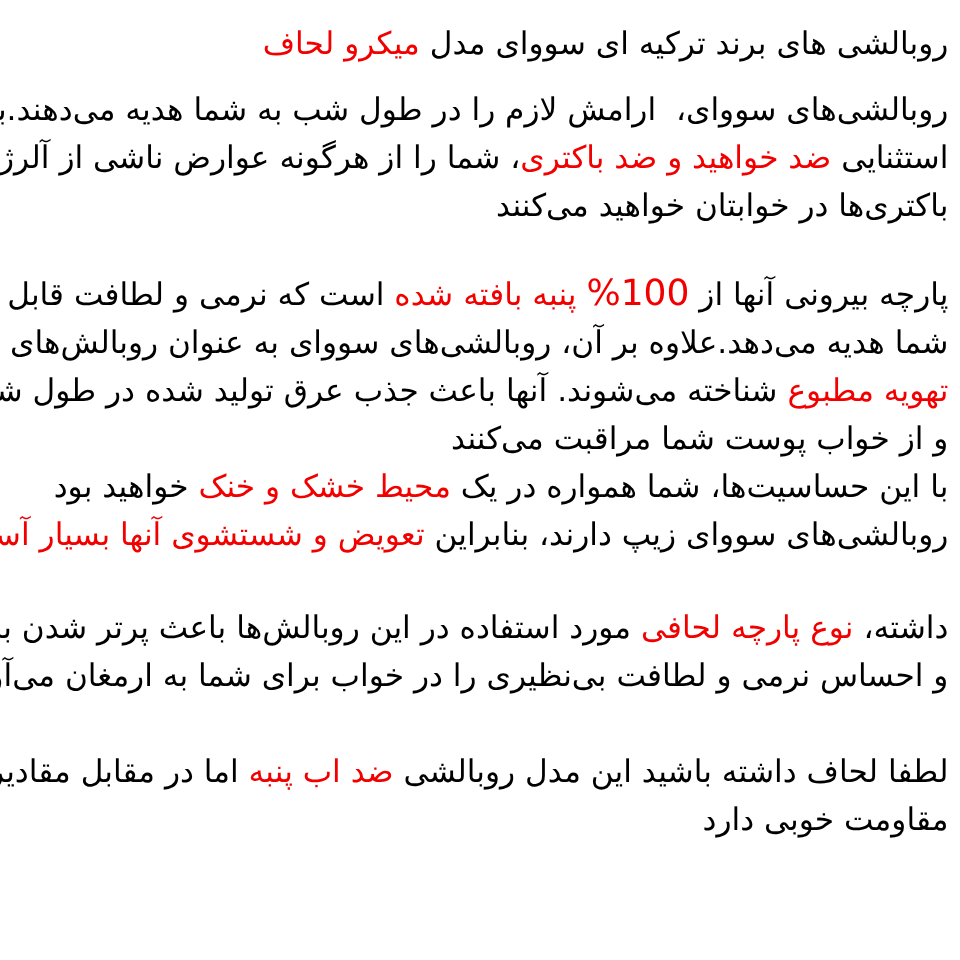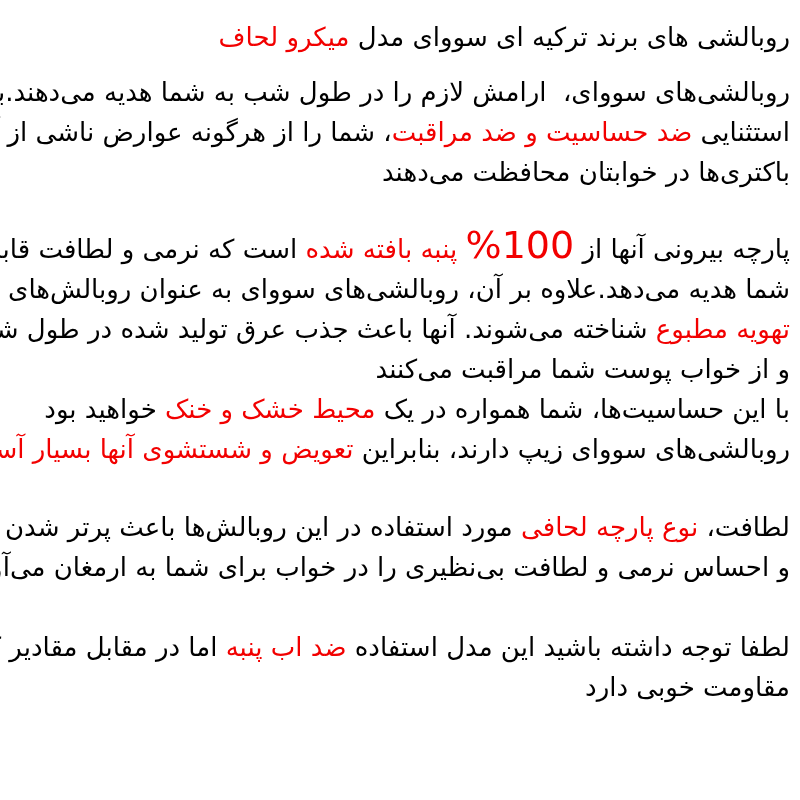--- a/index.html
+++ b/index.html
@@ -25,51 +25,51 @@
     height: 800px;
     overflow: hidden;
   }
   .line {
     white-space: pre;   
   }
   .run.normal { color: #000000; }
   .run.red { color: var(--accent-red, #f20000); }
   .run.red-big {
     color: var(--accent-red, #f20000);
-    font-size: 38px;
+    font-size: 30px;
     line-height: 1;
   }
   
   .p-title    { margin-bottom: 15px; }
   .p-intro    { margin-bottom: 34px; }
   .p-features { margin-bottom: 38px; }
   .p-pillow   { margin-bottom: 40px; }
   .p-water    { margin-bottom: 0; }
 </style>
 </head>
 <body style="background: rgb(255, 255, 255);">
 
 <div class="page">
     <div class="paragraph p-title">
       <div class="line"><span class="run normal">روبالشی های برند ترکیه ای سووای مدل </span><span class="run red">میکرو لحاف</span></div>
     </div>
     <div class="paragraph p-intro">
       <div class="line"><span class="run normal">روبالشی‌های سووای،  ارامش لازم را در طول شب به شما هدیه می‌دهند.با ویژگی‌های</span></div>
-      <div class="line"><span class="run normal">استثنایی </span><span class="run red">ضد حساسیت و ضد مراقبت</span><span class="run normal">، شما را از هرگونه عوارض ناشی از آلرژی‌ها و</span></div>
-      <div class="line"><span class="run normal">باکتری‌ها در خوابتان محافظت می‌دهند</span></div>
+      <div class="line"><span class="run normal">استثنایی </span><span class="run red">ضد خواهید و ضد باکتری</span><span class="run normal">، شما را از هرگونه عوارض ناشی از آلرژی‌ها و</span></div>
+      <div class="line"><span class="run normal">باکتری‌ها در خوابتان خواهید می‌کنند</span></div>
     </div>
     <div class="paragraph p-features">
       <div class="line"><span class="run normal">پارچه بیرونی آنها از </span><span class="run red-big">100%</span><span class="run red"> پنبه بافته شده</span><span class="run normal"> است که نرمی و لطافت قابل توجهی را به</span></div>
       <div class="line"><span class="run normal">شما هدیه می‌دهد.علاوه بر آن، روبالشی‌های سووای به عنوان روبالش‌های </span></div>
       <div class="line"><span class="run red">تهویه مطبوع</span><span class="run normal"> شناخته می‌شوند. آنها باعث جذب عرق تولید شده در طول شب می‌شوند</span></div>
       <div class="line"><span class="run normal">و از خواب پوست شما مراقبت می‌کنند</span></div>
       <div class="line"><span class="run normal">با این حساسیت‌ها، شما همواره در یک </span><span class="run red">محیط خشک و خنک</span><span class="run normal"> خواهید بود</span></div>
       <div class="line"><span class="run normal">روبالشی‌های سووای زیپ دارند، بنابراین </span><span class="run red">تعویض و شستشوی آنها بسیار آسان</span></div>
     </div>
     <div class="paragraph p-pillow">
-      <div class="line"><span class="run normal">لطافت، </span><span class="run red">نوع پارچه لحافی</span><span class="run normal"> مورد استفاده در این روبالش‌ها باعث پرتر شدن بالش می‌شود</span></div>
+      <div class="line"><span class="run normal">داشته، </span><span class="run red">نوع پارچه لحافی</span><span class="run normal"> مورد استفاده در این روبالش‌ها باعث پرتر شدن بالش می‌شود</span></div>
       <div class="line"><span class="run normal">و احساس نرمی و لطافت بی‌نظیری را در خواب برای شما به ارمغان می‌آورد</span></div>
     </div>
     <div class="paragraph p-water">
-      <div class="line"><span class="run normal">لطفا توجه داشته باشید این مدل استفاده </span><span class="run red">ضد اب پنبه</span><span class="run normal"> اما در مقابل مقادیر کم اب</span></div>
+      <div class="line"><span class="run normal">لطفا لحاف داشته باشید این مدل روبالشی </span><span class="run red">ضد اب پنبه</span><span class="run normal"> اما در مقابل مقادیر کم اب</span></div>
       <div class="line"><span class="run normal">مقاومت خوبی دارد</span></div>
     </div>
   </div>
 
 </body></html>

